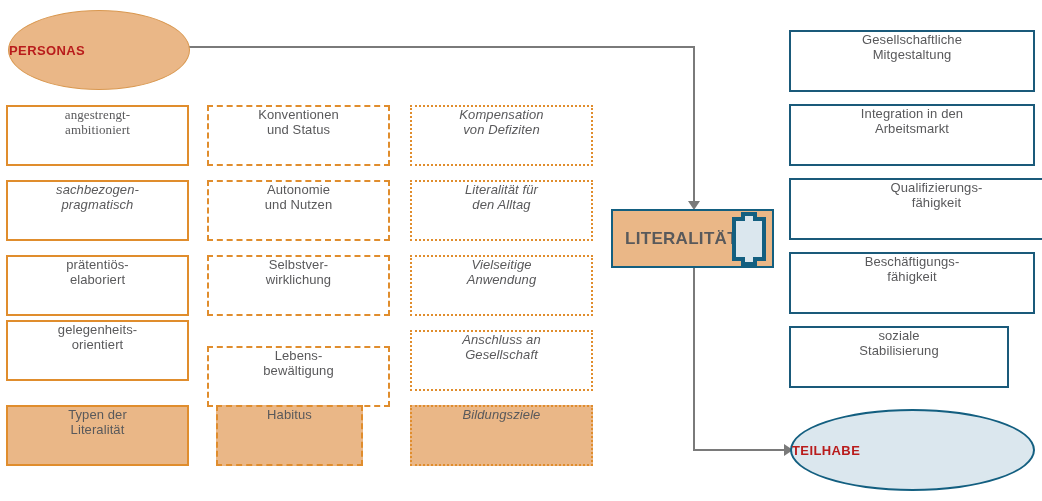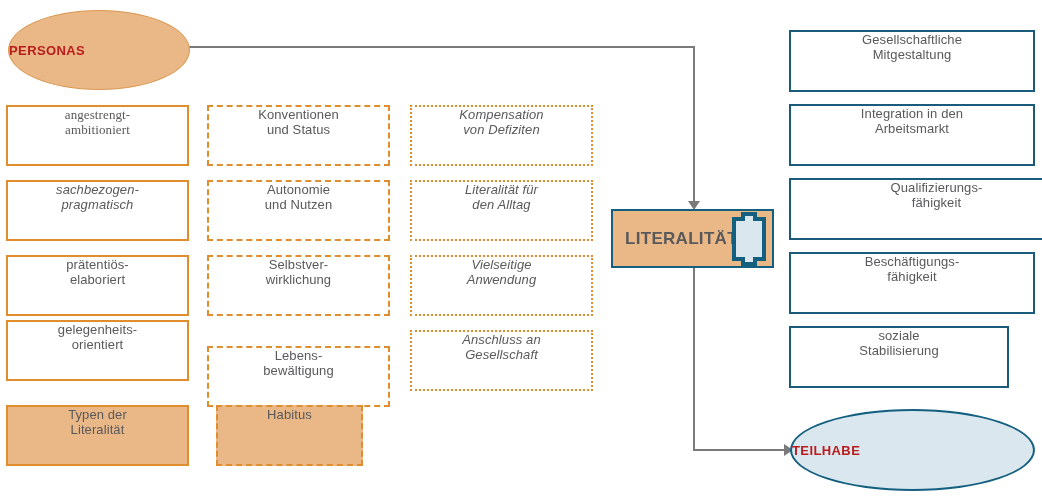--- a/index.html
+++ b/index.html
@@ -182,20 +182,23 @@
   </div>
   <div class="box col3" style="left:410px; top:180px; width:183px; height:61px;">
     <span class="txt"><span>Literalität für</span><br><span>den Alltag</span></span>
   </div>
   <div class="box col3" style="left:410px; top:255px; width:183px; height:61px;">
     <span class="txt"><span>Vielseitige</span><br><span>Anwendung</span></span>
   </div>
   <div class="box col3" style="left:410px; top:330px; width:183px; height:61px;">
     <span class="txt"><span>Anschluss an</span><br><span>Gesellschaft</span></span>
   </div>
+  <div class="box col3 filled" style="left:410px; top:405px; width:183px; height:61px;">
+    <span class="txt">Bildungsziele</span>
+  </div>
 
   <div id="literalitaet-node" style="left:611px; top:209px; width:163px; height:59px;">
     <span class="lab">LITERALITÄT</span>
     <span class="scroll-ico">
       <svg viewBox="0 0 34 54" width="34" height="54" xmlns="http://www.w3.org/2000/svg">
         <path d="M11 2 H23 V7 H32 V47 H23 V52 H11 V47 H2 V7 H11 Z" fill="#dbe7ee" stroke="#135f80" stroke-width="4" stroke-linejoin="miter"></path>
       </svg>
     </span>
   </div>
 

